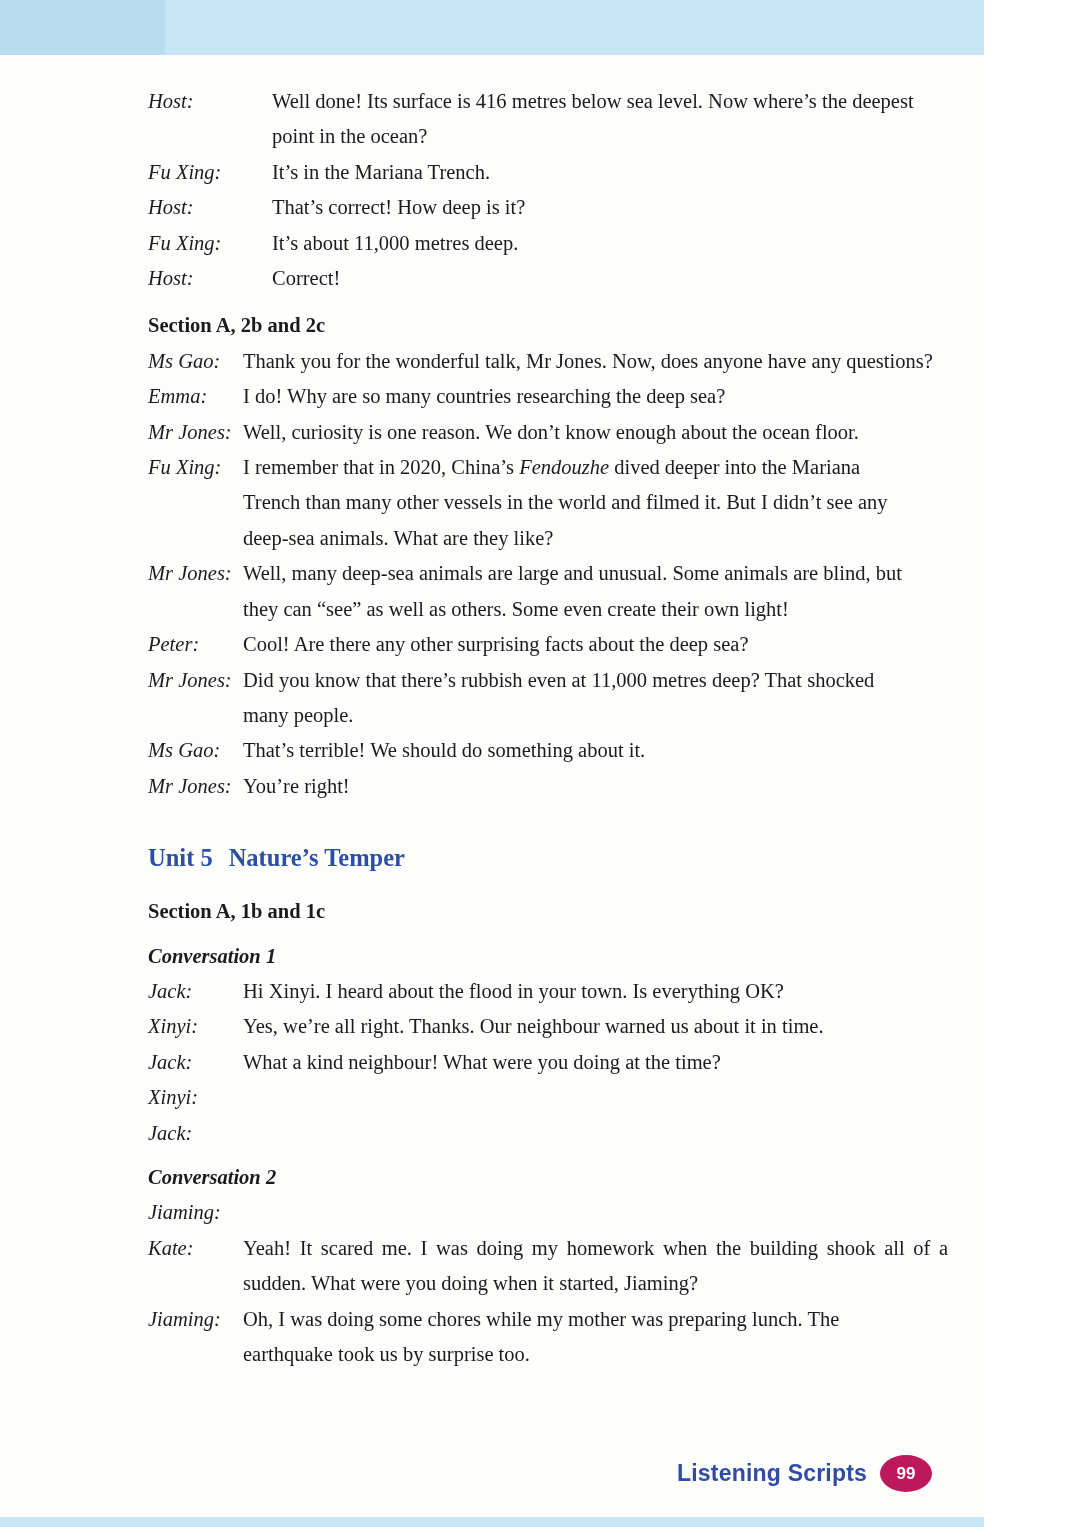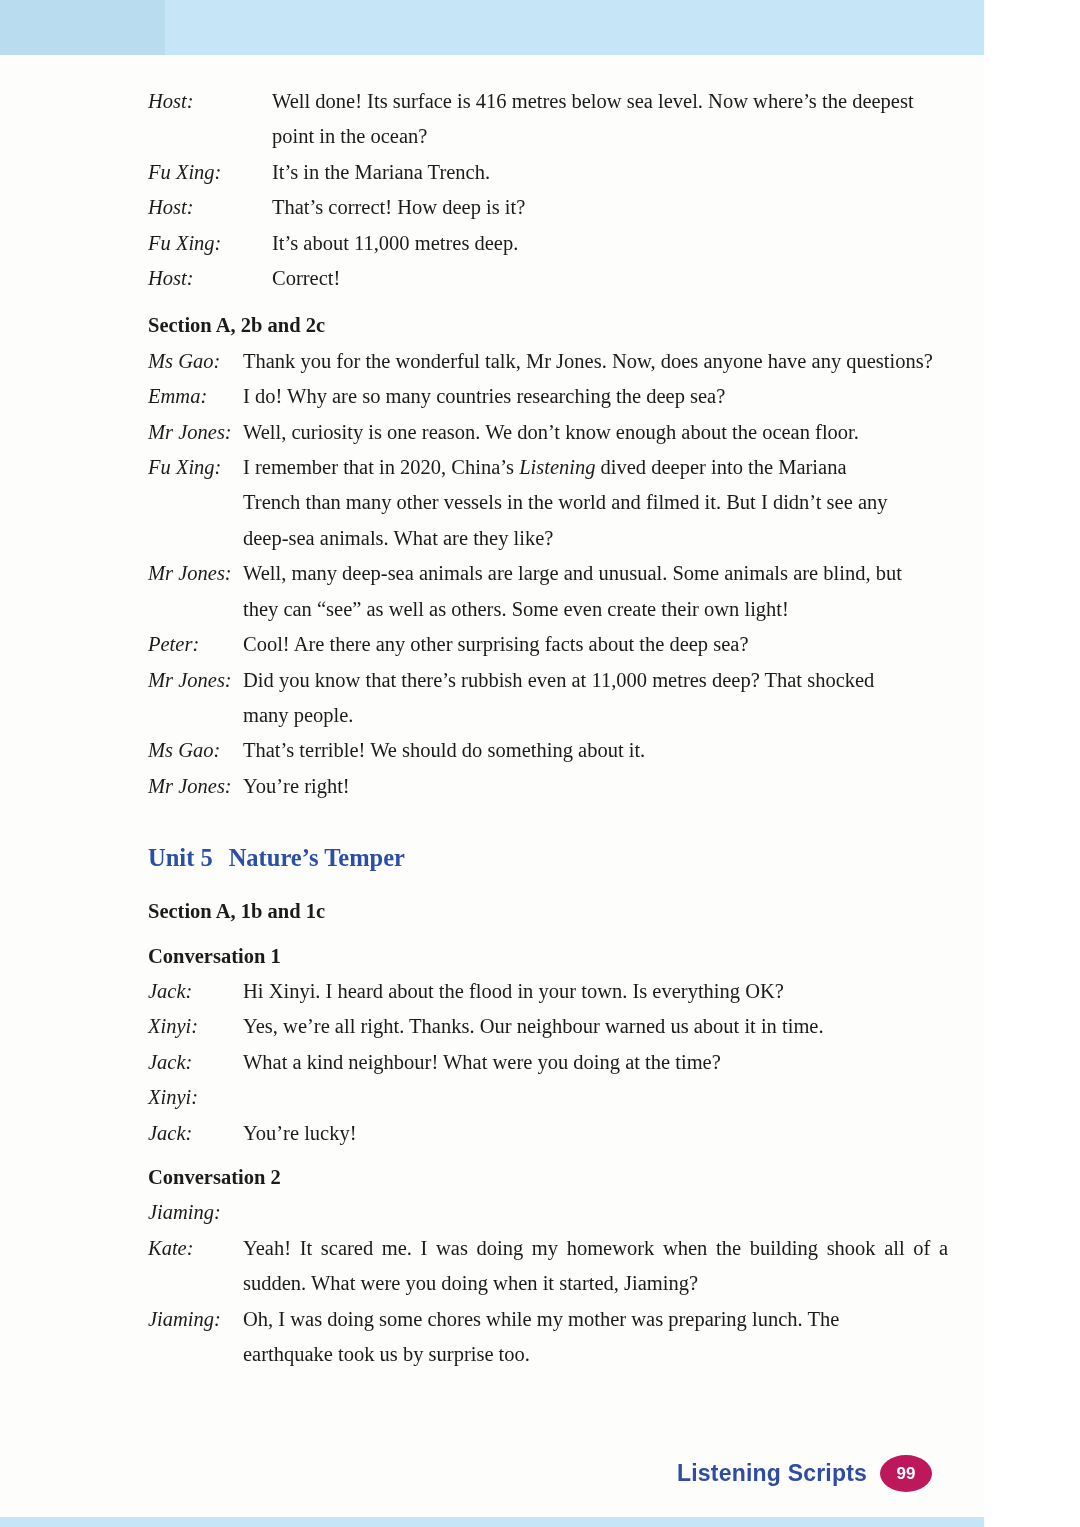--- a/index.html
+++ b/index.html
@@ -20,21 +20,21 @@
   .line{white-space:nowrap;}
   .line .em{font-style:italic;}
   .line.stretch{word-spacing:3.5px;}
   .section-heading{font-weight:bold;margin-top:14px;}
   .section-heading.tight{margin-top:12px;}
   .unit-heading{
     margin-top:34px;margin-bottom:16px;height:40px;line-height:40px;
     font-size:24.5px;font-weight:bold;color:#2b4fa8;
   }
   .unit-heading .unit-label{margin-right:16px;}
-  .conversation-heading{font-weight:bold;margin-top:9px;}
+  .conversation-heading{font-weight:bold;font-style:italic;margin-top:9px;}
   .footer{
     position:absolute;right:52px;bottom:35px;
     display:flex;align-items:center;gap:13px;
     font-family:"Liberation Sans","DejaVu Sans",sans-serif;
     justify-content:center;
   }
   .footer-label{font-weight:bold;font-size:23px;color:#2f4ba4;letter-spacing:.2px;}
   .page-badge{
     width:52px;height:37px;border-radius:50%;background:#be185d;
     display:flex;align-items:center;justify-content:center;
@@ -99,21 +99,21 @@
         </div>
         <div class="row">
           <div class="spk">Mr Jones:</div>
           <div class="txt">
             <div class="line">Well, curiosity is one reason. We don’t know enough about the ocean floor.</div>
           </div>
         </div>
         <div class="row">
           <div class="spk">Fu Xing:</div>
           <div class="txt">
-            <div class="line"><span>I remember that in 2020, China’s </span><span class="em">Listening</span><span> dived deeper into the Mariana</span></div>
+            <div class="line"><span>I remember that in 2020, China’s </span><span class="em">Fendouzhe</span><span> dived deeper into the Mariana</span></div>
             <div class="line">Trench than many other vessels in the world and filmed it. But I didn’t see any</div>
             <div class="line">deep-sea animals. What are they like?</div>
           </div>
         </div>
         <div class="row">
           <div class="spk">Mr Jones:</div>
           <div class="txt">
             <div class="line">Well, many deep-sea animals are large and unusual. Some animals are blind, but</div>
             <div class="line">they can “see” as well as others. Some even create their own light!</div>
           </div>
@@ -164,23 +164,20 @@
           <div class="spk">Jack:</div>
           <div class="txt">
             <div class="line">What a kind neighbour! What were you doing at the time?</div>
           </div>
         </div>
         <div class="row">
           <div class="spk">Xinyi:</div>
         </div>
         <div class="row">
           <div class="spk">Jack:</div>
-          <div class="txt">
-            <div class="line">You’re lucky!</div>
-          </div>
         </div>
       </div>
       <div class="conversation-heading">Conversation 2</div>
       <div class="block-narrow">
         <div class="row">
           <div class="spk">Jiaming:</div>
         </div>
         <div class="row">
           <div class="spk">Kate:</div>
           <div class="txt">

